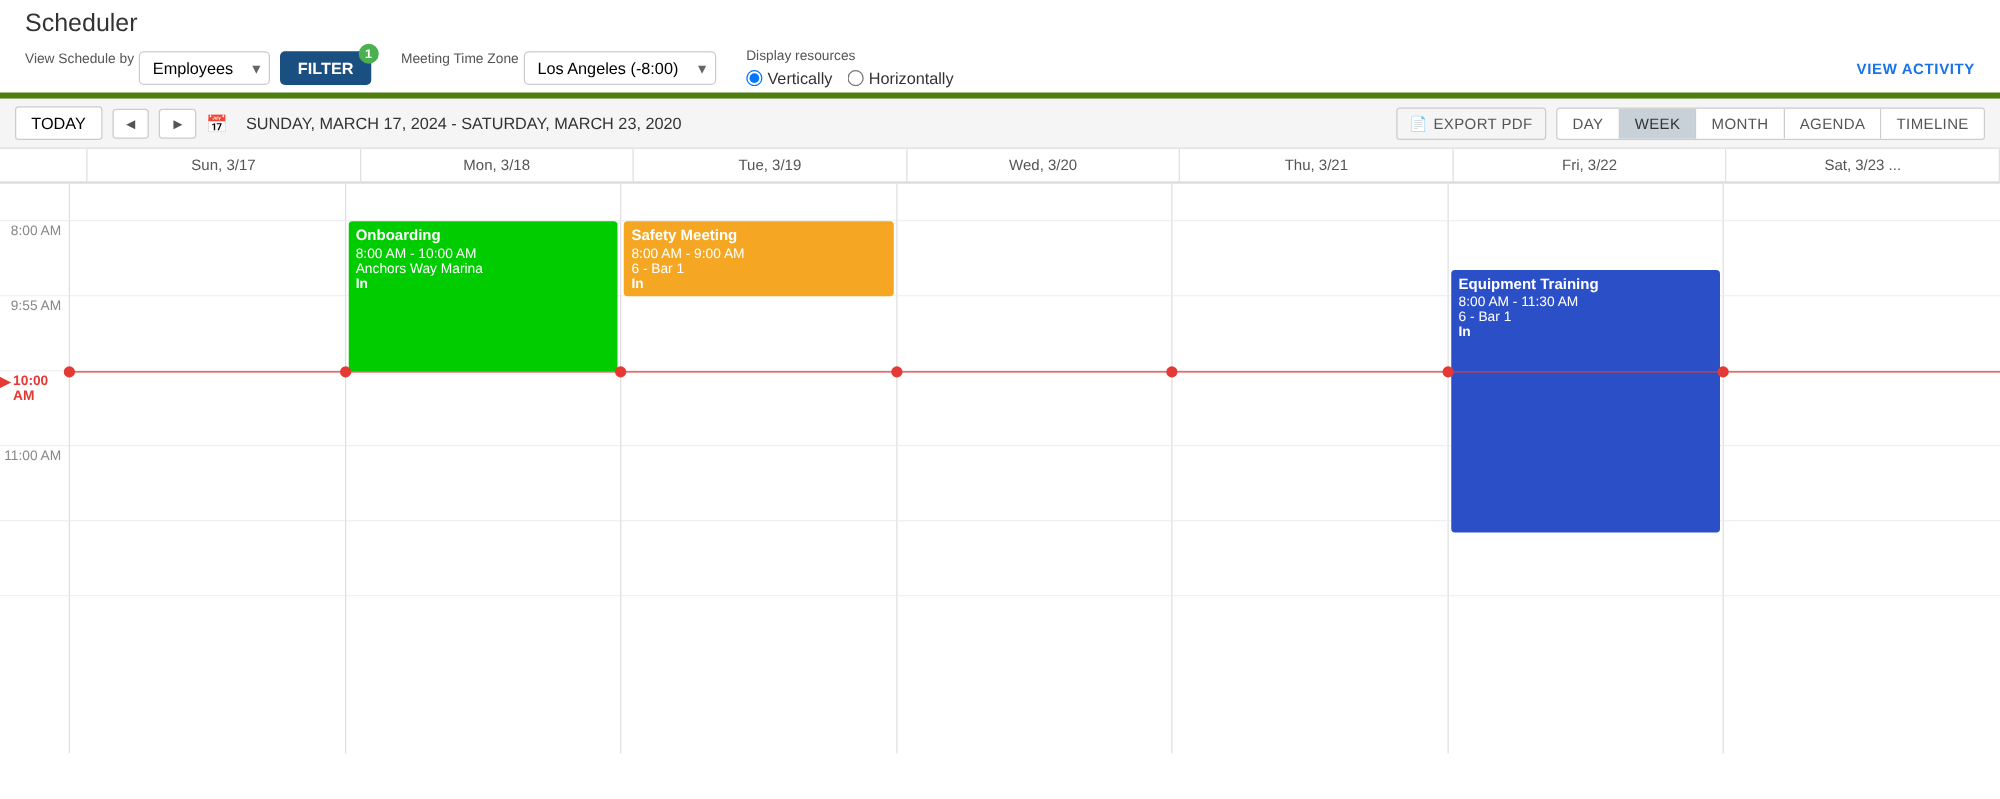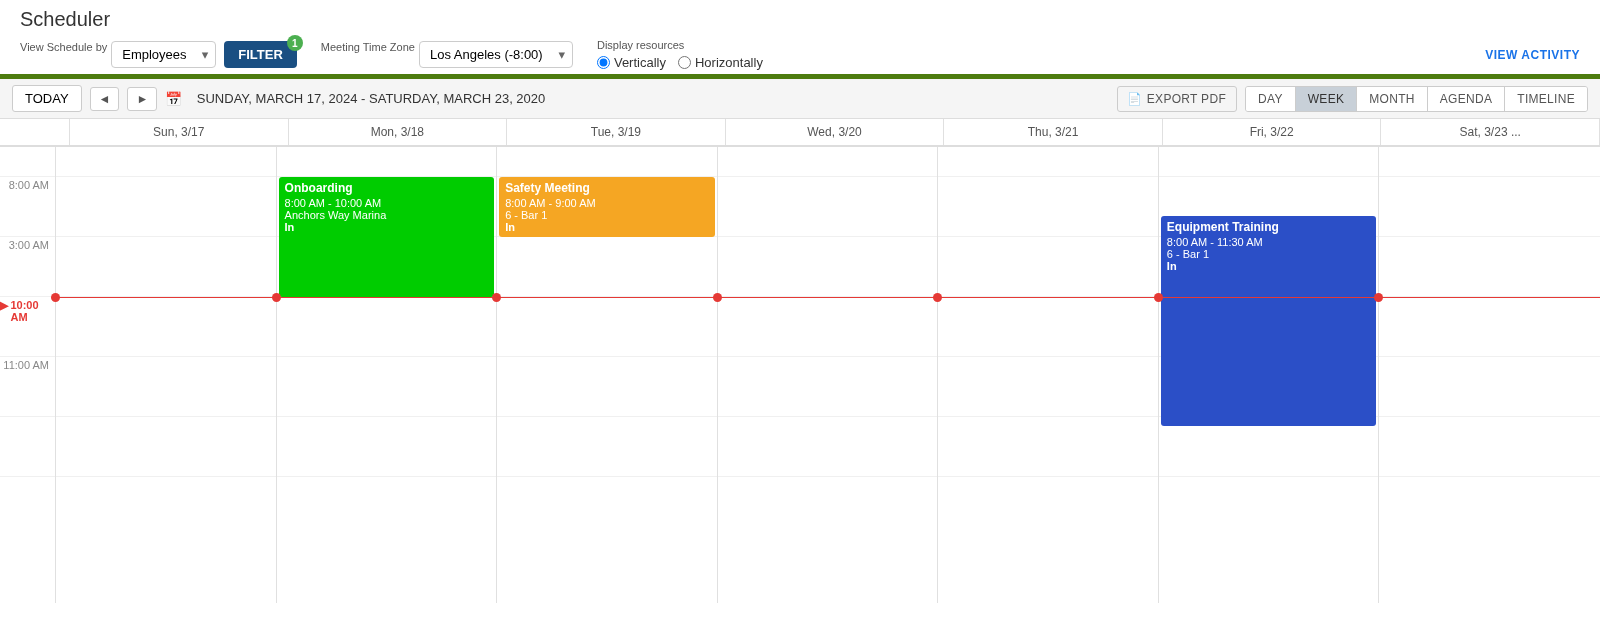--- a/index.html
+++ b/index.html
@@ -387,21 +387,21 @@
     <div class="cal-header-cell">Tue, 3/19</div>
     <div class="cal-header-cell">Wed, 3/20</div>
     <div class="cal-header-cell">Thu, 3/21</div>
     <div class="cal-header-cell">Fri, 3/22</div>
     <div class="cal-header-cell">Sat, 3/23 ...</div>
   </div>
   <div class="cal-body">
     <div class="time-col">
       <div class="time-cell" style="height:30px;"></div>
       <div class="time-cell">8:00 AM</div>
-      <div class="time-cell">3:00 AM</div>
+      <div class="time-cell">9:55 AM</div>
       <div class="time-cell" style="color:#e53935; font-weight:bold;">
         <span style="margin-right:2px; color:#e53935;">▶</span>10:00 AM
       </div>
       <div class="time-cell">11:00 AM</div>
       <div class="time-cell" style="height:60px;"></div>
     </div>
     <div class="day-cols" id="day-cols-container">
 
     <div class="day-col" style="position: relative; min-height: 330px;">
           <div style="height: 30px; border-bottom: 1px solid rgb(240, 240, 240);"></div>

